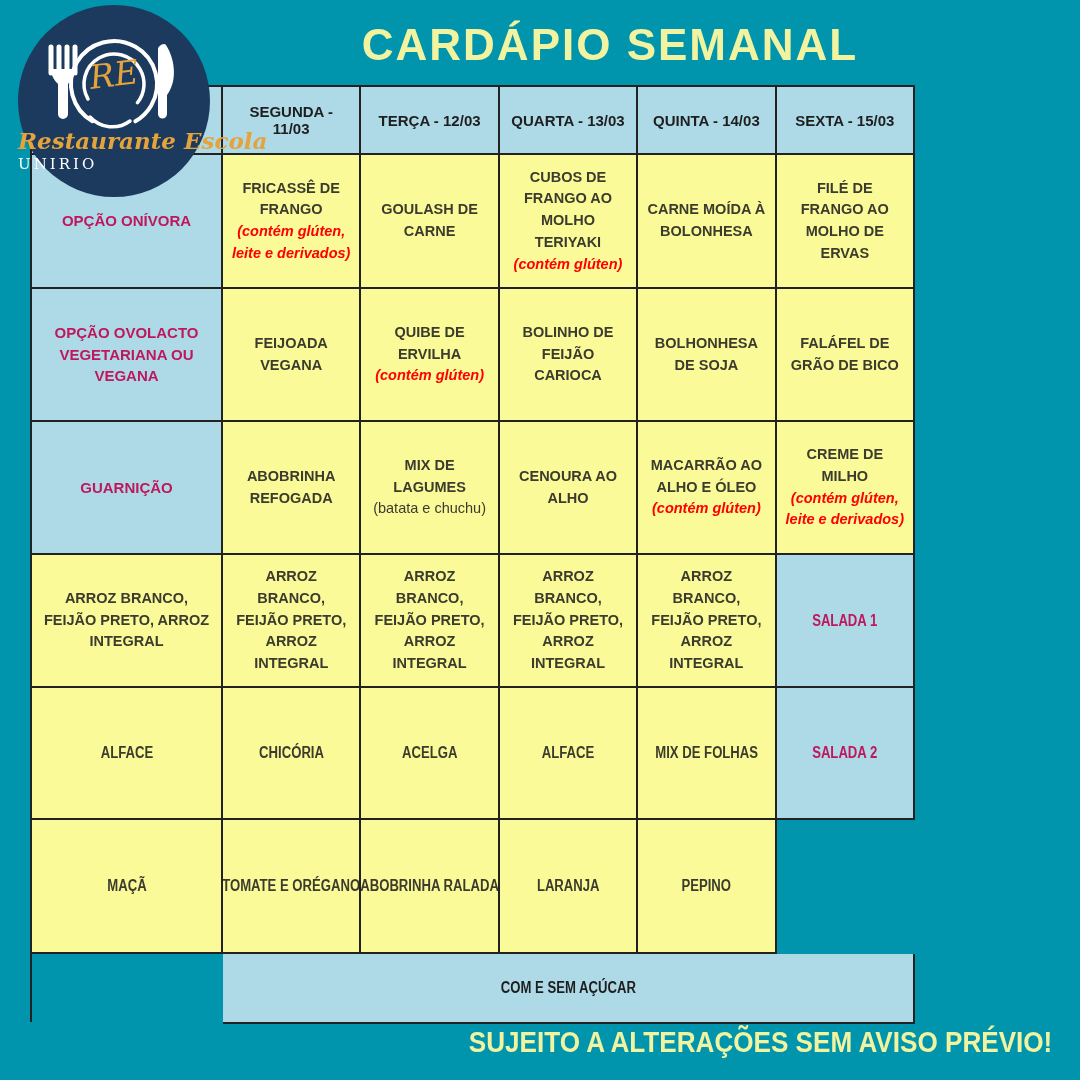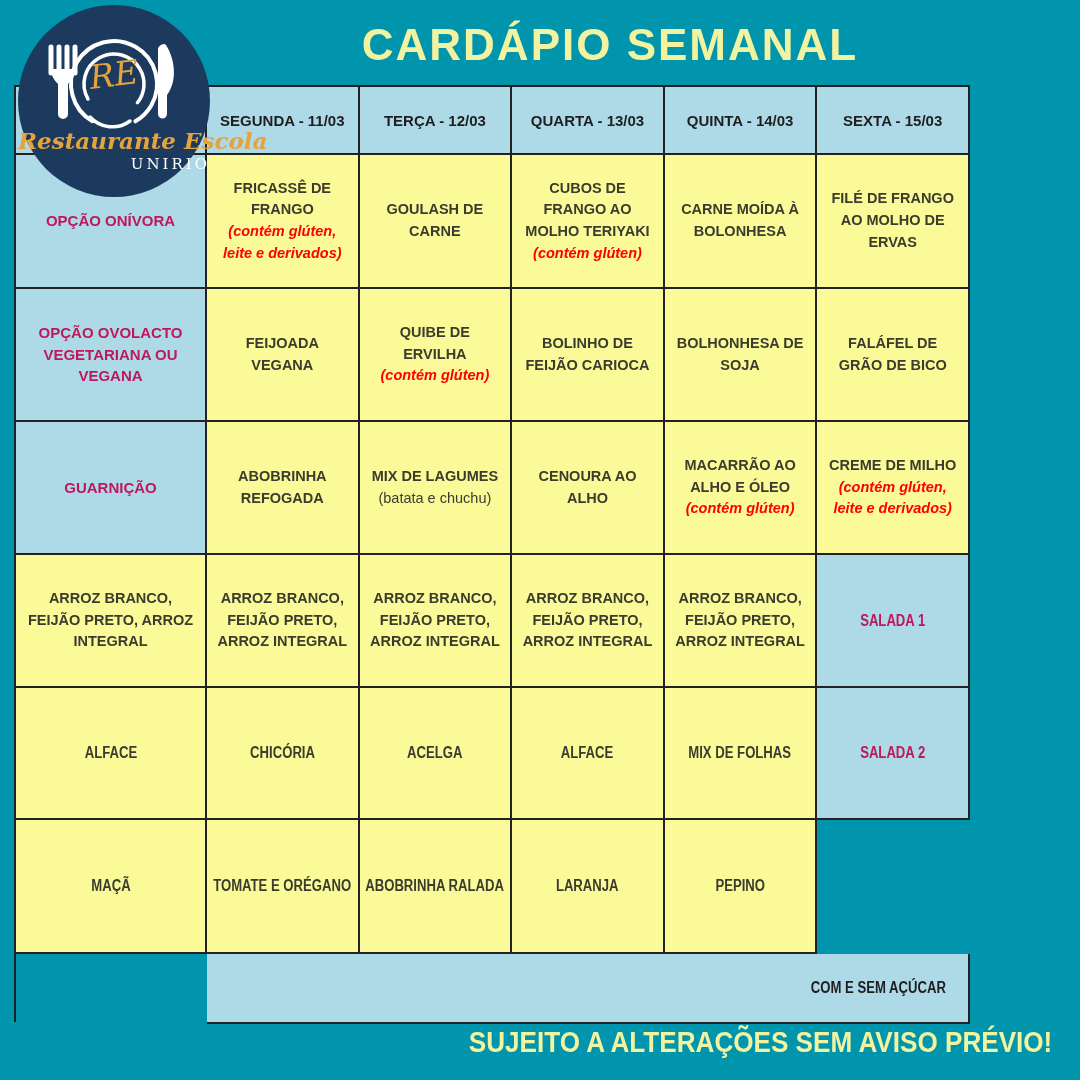--- a/index.html
+++ b/index.html
@@ -14,21 +14,21 @@
   
   .page-title{
     position:absolute;left:215px;top:10px;width:790px;height:70px;
     display:flex;align-items:center;justify-content:center;
     font-size:44px;font-weight:bold;letter-spacing:2px;
     color:#F1F3A0;
   }
 
   
   .menu-table{
-    position:absolute;left:14px;top:85px;width:956px;height:937px;
+    position:absolute;left:30px;top:85px;width:885px;height:937px;
     display:grid;
     grid-template-columns:191px repeat(5,1fr);
     grid-template-rows:68px 134px 133px 133px 133px 132px 134px 70px;
     border-top:2px solid #222;border-left:2px solid #222;
     box-sizing:border-box;
   }
   .cell{
     border-right:2px solid #222;border-bottom:2px solid #222;
     box-sizing:border-box;
     display:flex;flex-direction:column;justify-content:center;align-items:center;
@@ -38,41 +38,41 @@
   .yellow{background:#FAFA98;}
   .hdr{font-weight:bold;font-size:15px;color:#1E1E1E;}
   .label{font-weight:bold;font-size:15px;color:#be185d;line-height:1.45;}
   .main{display:block;font-weight:bold;font-size:14.5px;line-height:1.5;color:#3C3C2E;}
   .allergen{display:block;font-weight:bold;font-style:italic;font-size:14.5px;line-height:1.5;color:#FF0000;}
   .note{display:block;font-weight:normal;font-size:14.5px;line-height:1.5;color:#3C3C2E;}
   .cond .main, .cond.label span, .merged .main{
     white-space:nowrap;transform:scaleX(0.82);transform-origin:center;
     font-size:16px;
   }
-  .merged{grid-column:2 / 7;align-items:flex-end;}
+  .merged{grid-column:2 / 7;}
 
   
   .logo-circle{
     position:absolute;left:18px;top:5px;width:192px;height:192px;
     background:#1C3A5E;border-radius:50%;z-index:5;
   }
   .logo-art{position:absolute;left:0;top:0;width:192px;height:192px;}
   .logo-monogram{
     position:absolute;left:60px;top:50px;width:72px;
     text-align:center;
     font-family:"DejaVu Serif",serif;font-style:italic;
     font-size:33px;color:#E5A33C;transform:rotate(-7deg);
   }
   .logo-name{
     position:absolute;left:0;top:122px;width:192px;text-align:center;
     font-family:"DejaVu Serif",serif;font-style:italic;font-weight:bold;
     font-size:23px;color:#E5A33C;white-space:nowrap;
   }
   .logo-inst{
-    position:absolute;left:0;top:150px;width:192px;text-align:right;
+    position:absolute;left:0;top:150px;width:192px;text-align:left;
     font-family:"DejaVu Serif",serif;font-size:15px;letter-spacing:3px;
     color:#FFFFFF;
   }
 
   
   .footer-note{
     position:absolute;right:28px;top:1026px;
     font-size:29px;font-weight:bold;color:#F1F3A0;
     transform:scaleX(0.9);transform-origin:right center;
     white-space:nowrap;

